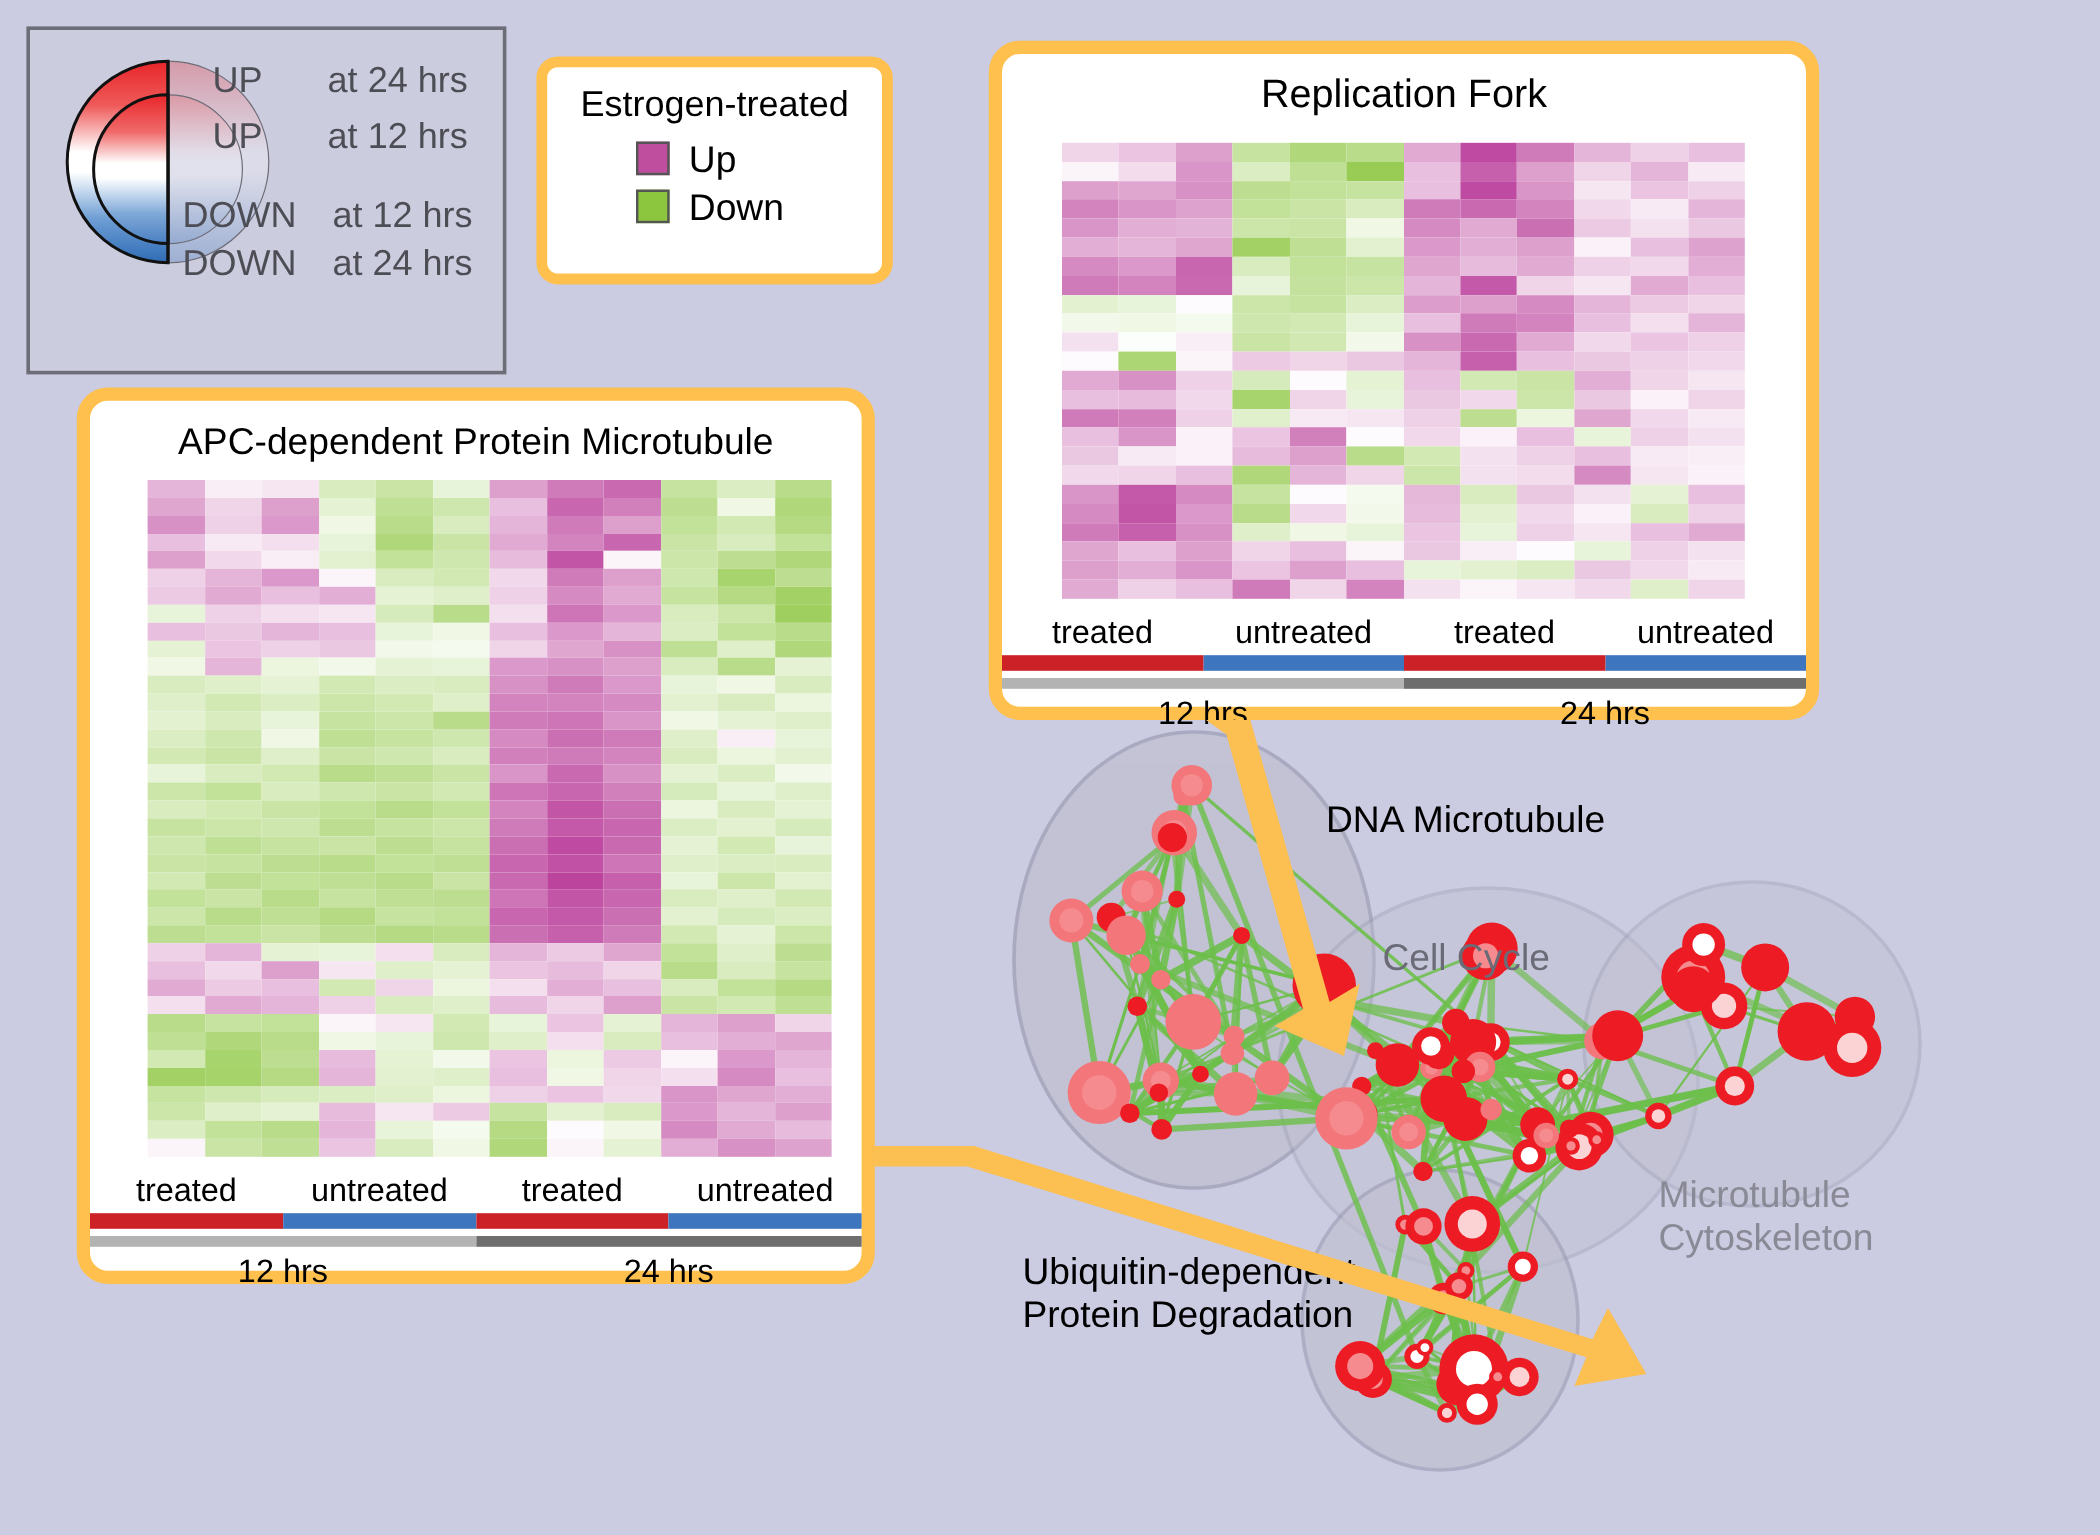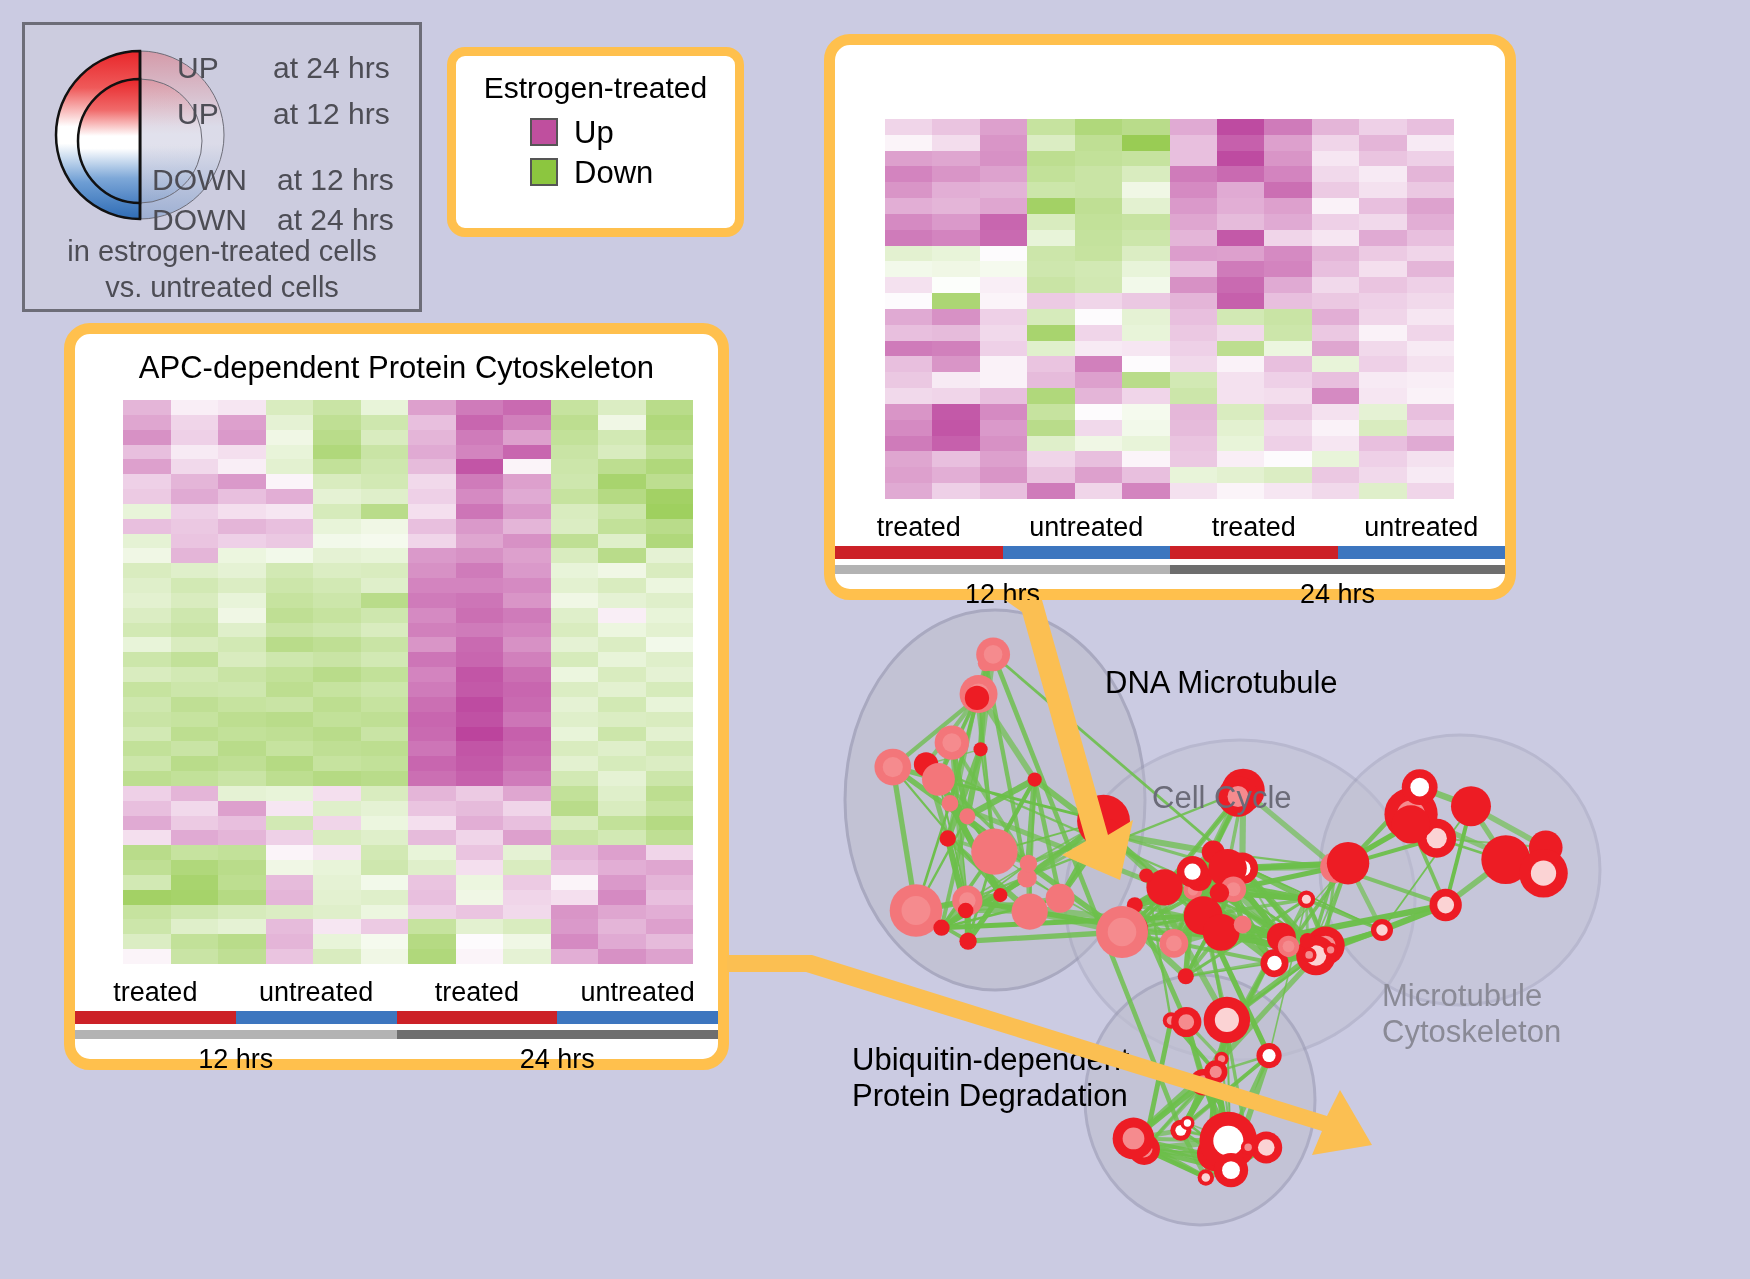--- a/index.html
+++ b/index.html
@@ -129,43 +129,40 @@
 
     <div class="key-text" style="left:152px;top:74px;">UP</div>
     <div class="key-text" style="left:248px;top:74px;">at 12 hrs</div>
 
     <div class="key-text" style="left:127px;top:140px;">DOWN</div>
     <div class="key-text" style="left:252px;top:140px;">at 12 hrs</div>
 
     <div class="key-text" style="left:127px;top:180px;">DOWN</div>
     <div class="key-text" style="left:252px;top:180px;">at 24 hrs</div>
 
-    <div id="colorkey-caption">
-      <div>in estrogen-treated cells</div>
-      <div>vs. untreated cells</div>
-    </div>
   </div>
 
   <div class="abs" id="estrogen-legend">
     <div class="title">
       <div>Estrogen-treated</div>
     </div>
     <div class="legend-rows">
       <div class="legend-row">
         <span class="legend-swatch" id="sw-up" style="background: rgb(191, 79, 158);"></span>
         <span class="legend-label">Up</span>
       </div>
       <div class="legend-row">
         <span class="legend-swatch" id="sw-down" style="background: rgb(140, 198, 63);"></span>
         <span class="legend-label">Down</span>
       </div>
     </div>
   </div>
 
   <div class="panel" id="panel-replication">
+    <h2 class="panel-title">Replication Fork</h2>
     <div class="heatmap" id="hm-replication" style="grid-template-columns: repeat(12, 1fr); grid-template-rows: repeat(24, 1fr);">
         <div class="heatcell" style="background: rgb(240, 213, 233);"></div>
         <div class="heatcell" style="background: rgb(234, 196, 224);"></div>
         <div class="heatcell" style="background: rgb(221, 160, 205);"></div>
         <div class="heatcell" style="background: rgb(198, 227, 159);"></div>
         <div class="heatcell" style="background: rgb(176, 216, 123);"></div>
         <div class="heatcell" style="background: rgb(185, 220, 138);"></div>
         <div class="heatcell" style="background: rgb(224, 170, 211);"></div>
         <div class="heatcell" style="background: rgb(190, 75, 161);"></div>
         <div class="heatcell" style="background: rgb(207, 123, 186);"></div>
@@ -467,21 +464,21 @@
           <div style="background: rgb(110, 110, 110);"></div>
         </div>
       <div class="time-names">
           <div>12 hrs</div>
           <div>24 hrs</div>
         </div>
     </div>
   </div>
 
   <div class="panel" id="panel-apc">
-    <h2 class="panel-title">APC-dependent Protein Cytoskeleton</h2>
+    <h2 class="panel-title">APC-dependent Protein Microtubule</h2>
     <div class="heatmap" id="hm-apc" style="grid-template-columns: repeat(12, 1fr); grid-template-rows: repeat(38, 1fr);">
         <div class="heatcell" style="background: rgb(228, 181, 216);"></div>
         <div class="heatcell" style="background: rgb(249, 238, 246);"></div>
         <div class="heatcell" style="background: rgb(246, 230, 242);"></div>
         <div class="heatcell" style="background: rgb(217, 236, 191);"></div>
         <div class="heatcell" style="background: rgb(201, 228, 165);"></div>
         <div class="heatcell" style="background: rgb(232, 244, 217);"></div>
         <div class="heatcell" style="background: rgb(221, 160, 205);"></div>
         <div class="heatcell" style="background: rgb(207, 123, 186);"></div>
         <div class="heatcell" style="background: rgb(201, 106, 177);"></div>

